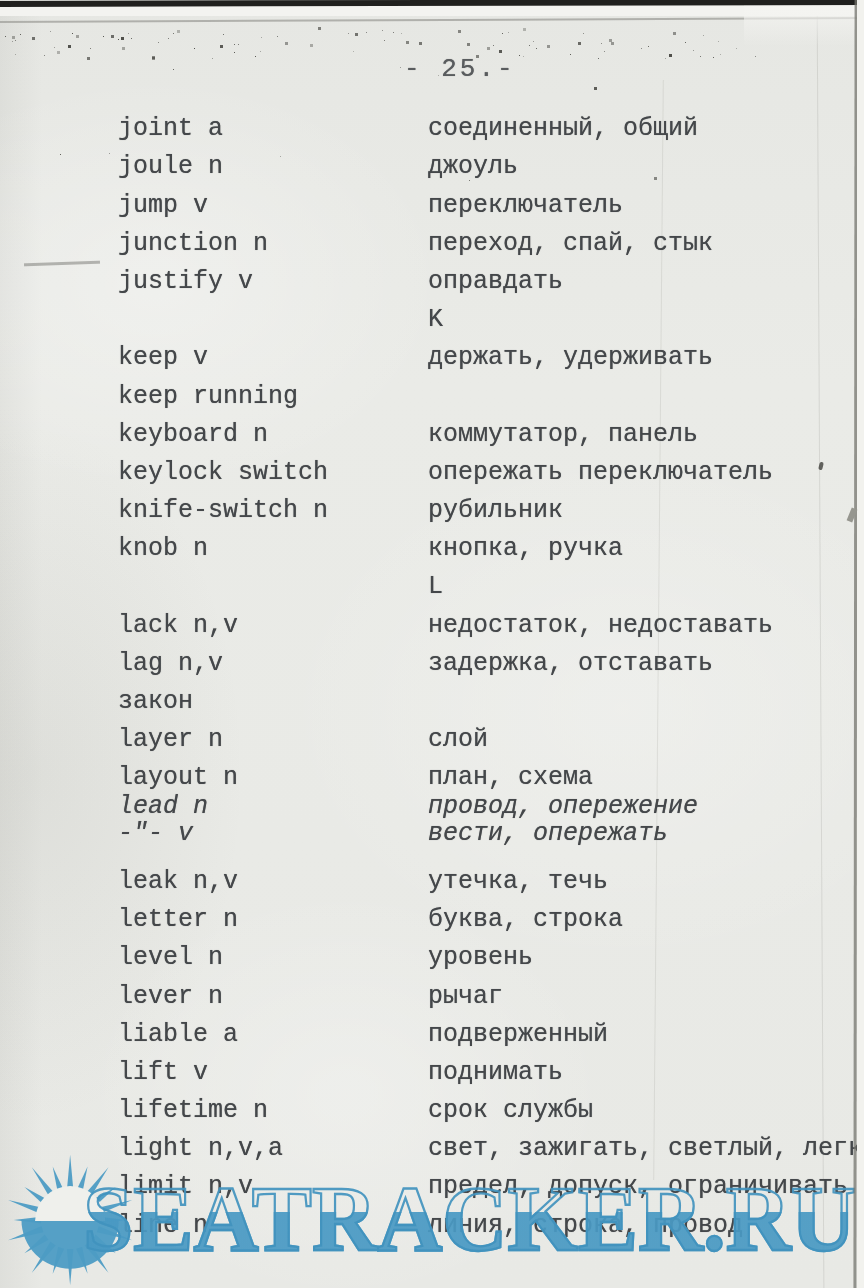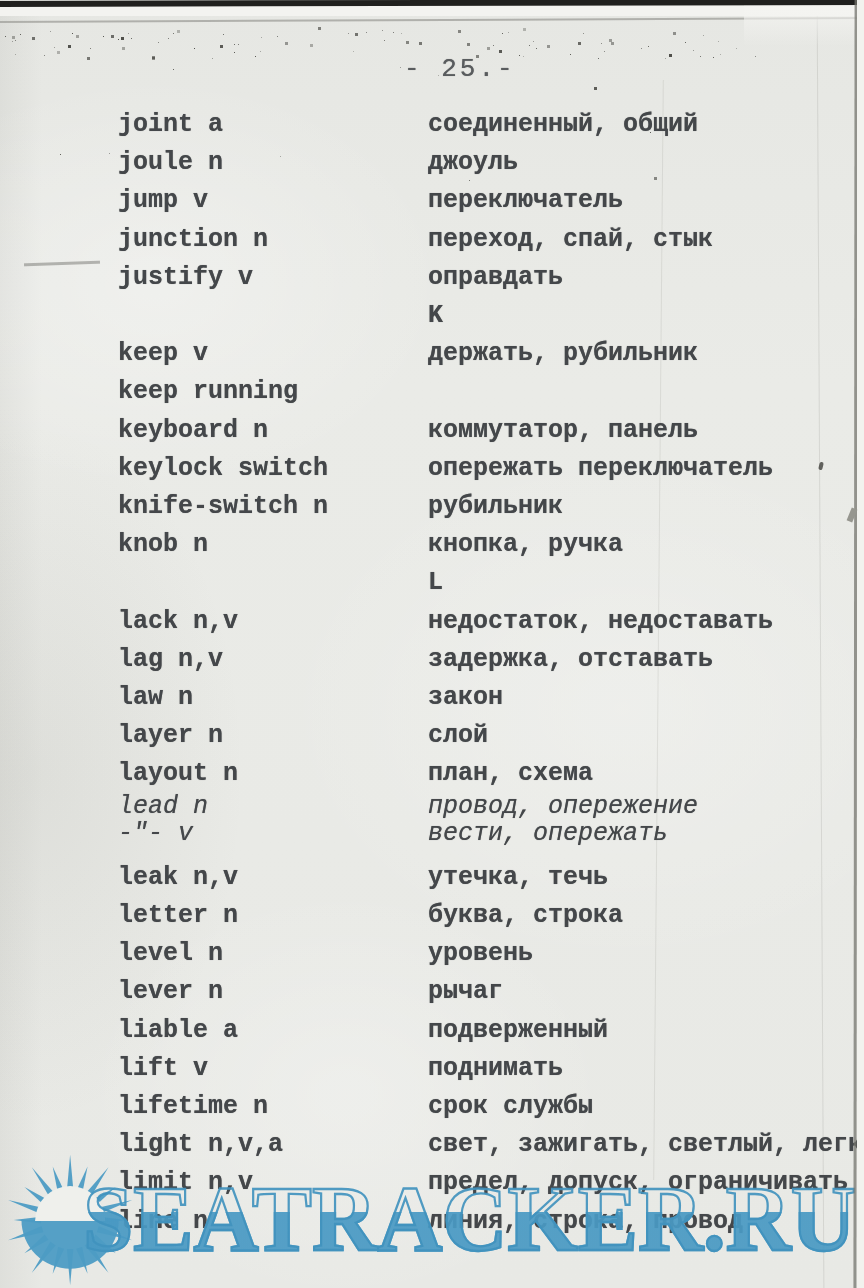--- a/index.html
+++ b/index.html
@@ -27,21 +27,21 @@
   .smudge-dash{position:absolute;left:24px;top:262px;width:76px;height:3px;background:rgba(88,88,82,.40);filter:blur(.7px);transform:rotate(-2deg);z-index:2;}
   .speck-a{position:absolute;left:819px;top:462px;width:4px;height:8px;background:rgba(52,52,48,.75);border-radius:2px;transform:rotate(14deg);z-index:2;}
   .speck-b{position:absolute;right:9px;top:508px;width:6px;height:14px;background:#96968f;transform:rotate(22deg);z-index:8;}
   .speckles,.dot{position:absolute;left:0;top:0;width:1px;height:1px;z-index:3;}
   
   .page-number{position:absolute;left:404px;top:54px;font-size:26px;letter-spacing:3px;color:#595c5e;z-index:1;
     text-shadow:0 0 .7px rgba(80,82,84,.8);}
   
   .entries{position:absolute;left:118px;top:106px;right:0;font-size:25px;line-height:30px;color:#44474a;z-index:1;
     text-shadow:0 0 .7px rgba(70,72,74,.75);}
-  .row{height:38.2px;display:flex;white-space:nowrap;align-items:center;font-weight:bold;}
+  .row{height:38.2px;display:flex;white-space:nowrap;align-items:flex-end;}
   .row .en{flex:0 0 310px;}
   .row .ru{flex:0 0 auto;}
   .row2{height:65.4px;display:block;}
   .row2 .line{display:flex;height:27px;line-height:27px;white-space:nowrap;font-style:italic;}
   .row2 .line .en{flex:0 0 310px;}
   
   .watermark{position:absolute;left:0;top:0;width:100%;height:100%;z-index:4;pointer-events:none;}
   .wm-text{
     position:absolute;left:83px;top:1168px;width:840px;height:100px;line-height:100px;white-space:nowrap;
     font-family:"Liberation Serif","DejaVu Serif",serif;font-weight:bold;font-size:94px;
@@ -88,21 +88,21 @@
       <div class="row">
         <span class="en">justify v</span>
         <span class="ru">оправдать</span>
       </div>
       <div class="row section">
         <span class="en"></span>
         <span class="ru">K</span>
       </div>
       <div class="row">
         <span class="en">keep v</span>
-        <span class="ru">держать, рубильник</span>
+        <span class="ru">держать, удерживать</span>
       </div>
       <div class="row">
         <span class="en">keep running</span>
       </div>
       <div class="row">
         <span class="en">keyboard n</span>
         <span class="ru">коммутатор, панель</span>
       </div>
       <div class="row">
         <span class="en">keylock switch</span>
@@ -122,21 +122,20 @@
       </div>
       <div class="row">
         <span class="en">lack n,v</span>
         <span class="ru">недостаток, недоставать</span>
       </div>
       <div class="row">
         <span class="en">lag n,v</span>
         <span class="ru">задержка, отставать</span>
       </div>
       <div class="row">
-        <span class="en">law n</span>
         <span class="ru">закон</span>
       </div>
       <div class="row">
         <span class="en">layer n</span>
         <span class="ru">слой</span>
       </div>
       <div class="row">
         <span class="en">layout n</span>
         <span class="ru">план, схема</span>
       </div>

